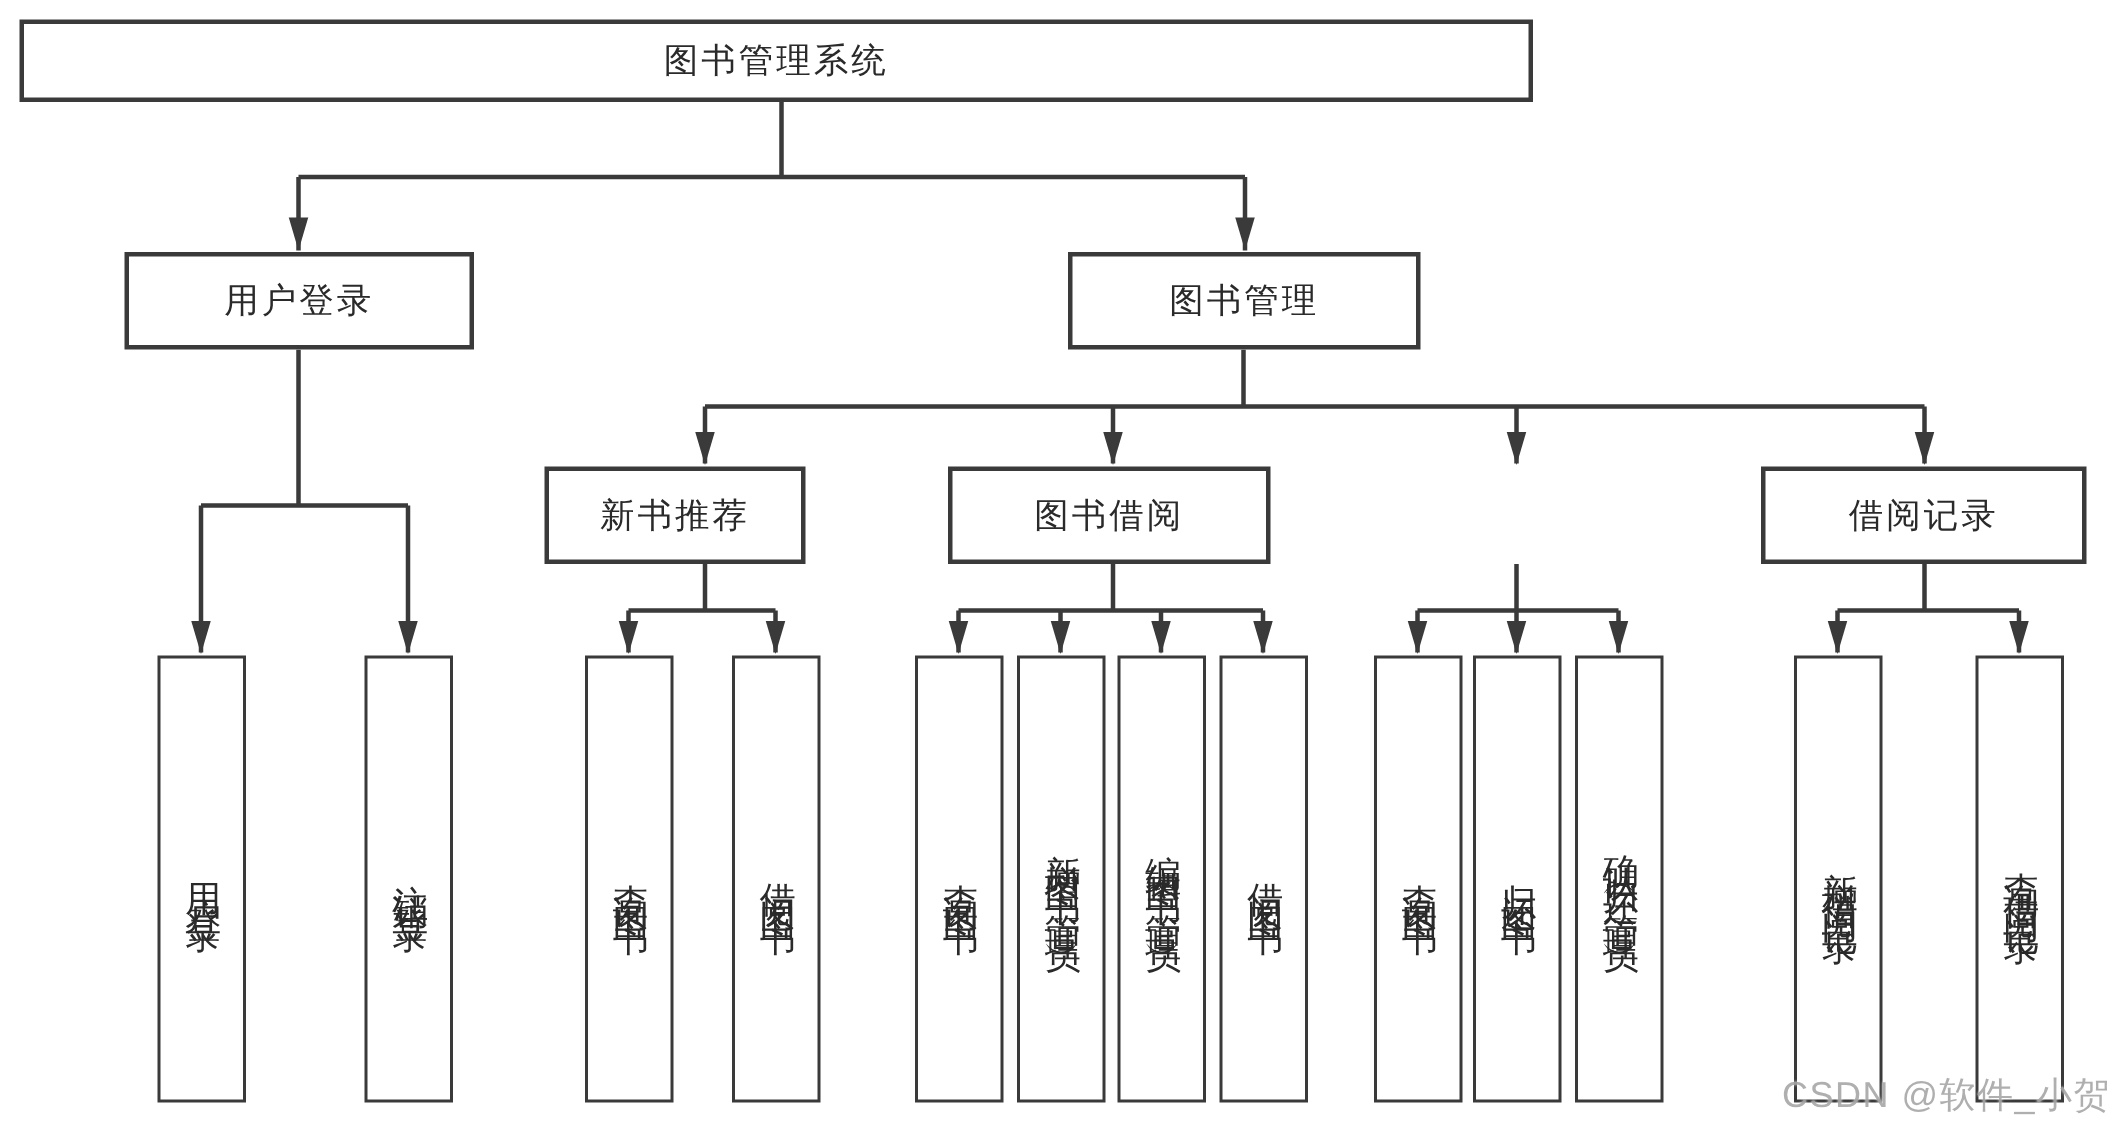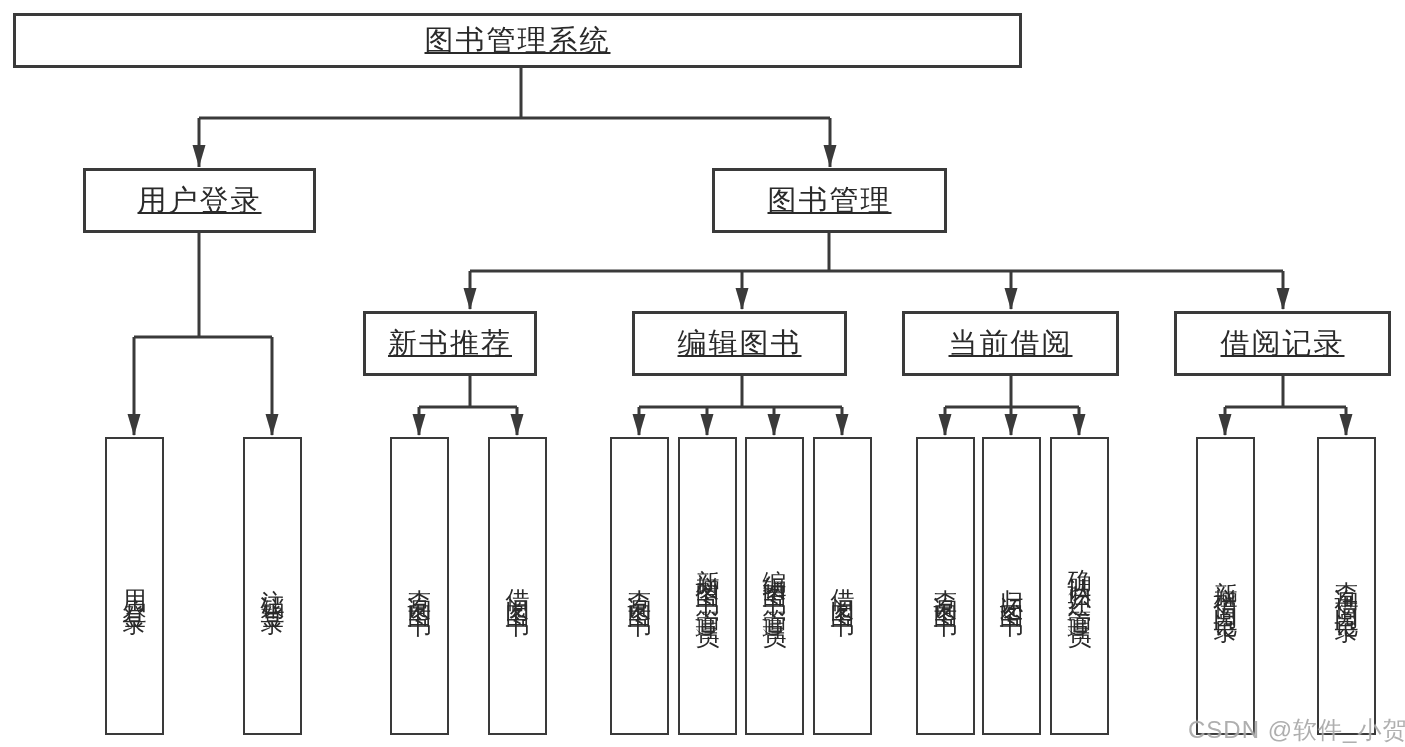--- a/index.html
+++ b/index.html
@@ -26,24 +26,23 @@
     position: absolute;
     box-sizing: border-box;
     background: #ffffff;
     border: 3px solid #3a3a3a;
     display: flex;
     align-items: center;
     justify-content: center;
     color: #2a2a2a;
   }
   .node.lvl span {
-    font-size: 29px;
+    font-size: 23px;
     letter-spacing: 2px;
     white-space: nowrap;
-    text-decoration: underline;
   }
   .node.leaf {
     border-width: 2.5px;
   }
   .node.leaf span {
     writing-mode: vertical-rl;
     text-orientation: mixed;
     font-size: 24px;
     line-height: 1;
     letter-spacing: 8px;
@@ -116,24 +115,21 @@
     <span>用户登录</span>
   </div>
   <div class="node lvl" style="left:712px;top:168px;width:235px;height:65px">
     <span>图书管理</span>
   </div>
 
   <div class="node lvl" style="left:363px;top:311px;width:174px;height:65px">
     <span>新书推荐</span>
   </div>
   <div class="node lvl" style="left:632px;top:311px;width:215px;height:65px">
-    <span>编辑图书</span>
-  </div>
-  <div class="node lvl" style="left:902px;top:311px;width:217px;height:65px">
-    <span>当前借阅</span>
+    <span>图书借阅</span>
   </div>
   <div class="node lvl" style="left:1174px;top:311px;width:217px;height:65px">
     <span>借阅记录</span>
   </div>
 
   <div class="node leaf" style="left:105px;top:437px;width:59px;height:298px">
     <span>用户登录</span>
   </div>
   <div class="node leaf" style="left:243px;top:437px;width:59px;height:298px">
     <span>注销登录</span>

